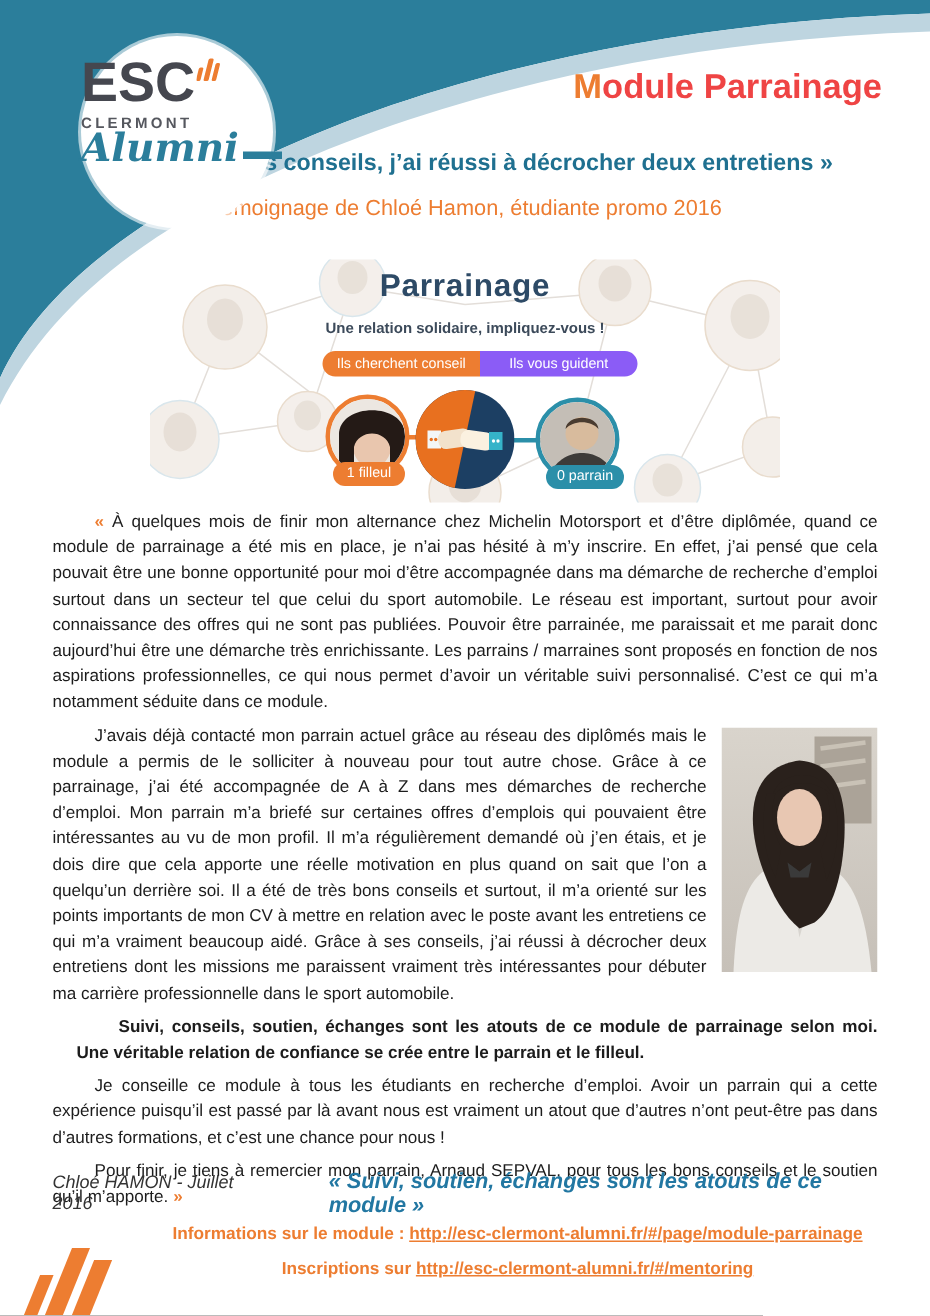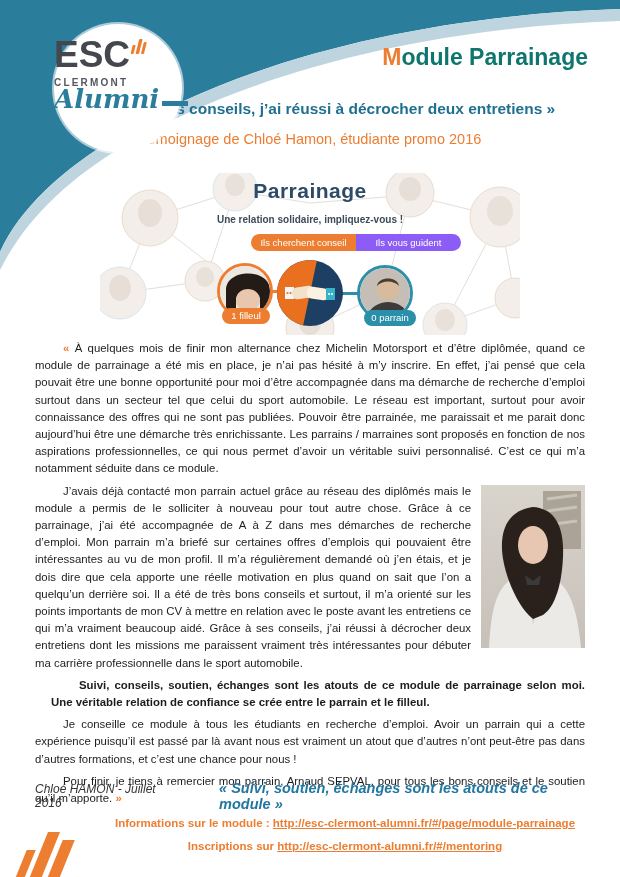--- a/index.html
+++ b/index.html
@@ -22,35 +22,35 @@
   .esc-text { font-size:37px; font-weight:bold; color:#45474f; letter-spacing:0; line-height:34px; }
   .flame { margin:-2px 0 0 1px; }
   .clermont-text { font-size:10px; color:#55575e; letter-spacing:2.2px; margin-top:5px; font-weight:bold; }
   .alumni-row { display:flex; align-items:flex-end; margin-top:1px; }
   .alumni-text { font-family:"DejaVu Serif", serif; font-style:italic; font-weight:bold;
                  font-size:26px; color:#2b7e9b; line-height:20px; }
   .alumni-bar { width:26px; height:5px; background:#2b7e9b; margin:0 0 3px 3px; }
   
   .doc-title { position:absolute; top:44px; right:32px; font-size:23px; font-weight:bold; z-index:4; }
   .doc-title .accent { color:#ed7d31; }
-  .doc-title .rest { color:#0f766e; }
+  .doc-title .rest { color:#ef4444; }
   
   .headline { position:absolute; top:100px; left:40px; right:20px; text-align:center;
               font-size:15.5px; font-weight:bold; color:#1f7090; z-index:4;}
   .headline .accent { color:#ed7d31; }
   .subtitle { position:absolute; top:131px; left:0; right:0; text-align:center;
               font-size:14.5px; color:#ed7d31; z-index:4;}
   
   .banner { position:absolute; left:100px; top:173px; width:420px; height:162px; background:#fff; }
   .banner .bg { position:absolute; inset:0; }
   .banner-title { position:absolute; top:6px; left:0; right:0; text-align:center;
                   font-size:21px; font-weight:bold; color:#2d4a66; letter-spacing:.5px; }
   .banner-sub { position:absolute; top:41px; left:0; right:0; text-align:center;
                 font-size:10px; font-weight:bold; color:#3c4a5a; }
-  .pill-row { position:absolute; top:61px; left:115px; display:flex;margin-left:36px; }
+  .pill-row { position:absolute; top:61px; left:115px; display:flex; }
   .pill { width:105px; height:17px; font-size:9.5px; color:#fff; text-align:center; line-height:17px; }
   .pill.orange { background:#ed7d31; border-radius:9px 0 0 9px; }
   .pill.teal   { background:#8b5cf6; border-radius:0 9px 9px 0; }
   .portrait { position:absolute; border-radius:50%; overflow:hidden; }
   .portrait.left  { left:117px; top:90px; width:56px; height:56px; border:3px solid #ed7d31; }
   .portrait.right { left:257px; top:92px; width:56px; height:56px; border:3px solid #2b8fa9; }
   .split-circle { position:absolute; left:177px; top:87px; }
   .connector { position:absolute; height:3px; }
   .connector.orange { left:172px; top:117px; width:12px; background:#ed7d31; }
   .connector.teal   { left:238px; top:119px; width:24px; background:#2b8fa9; }

